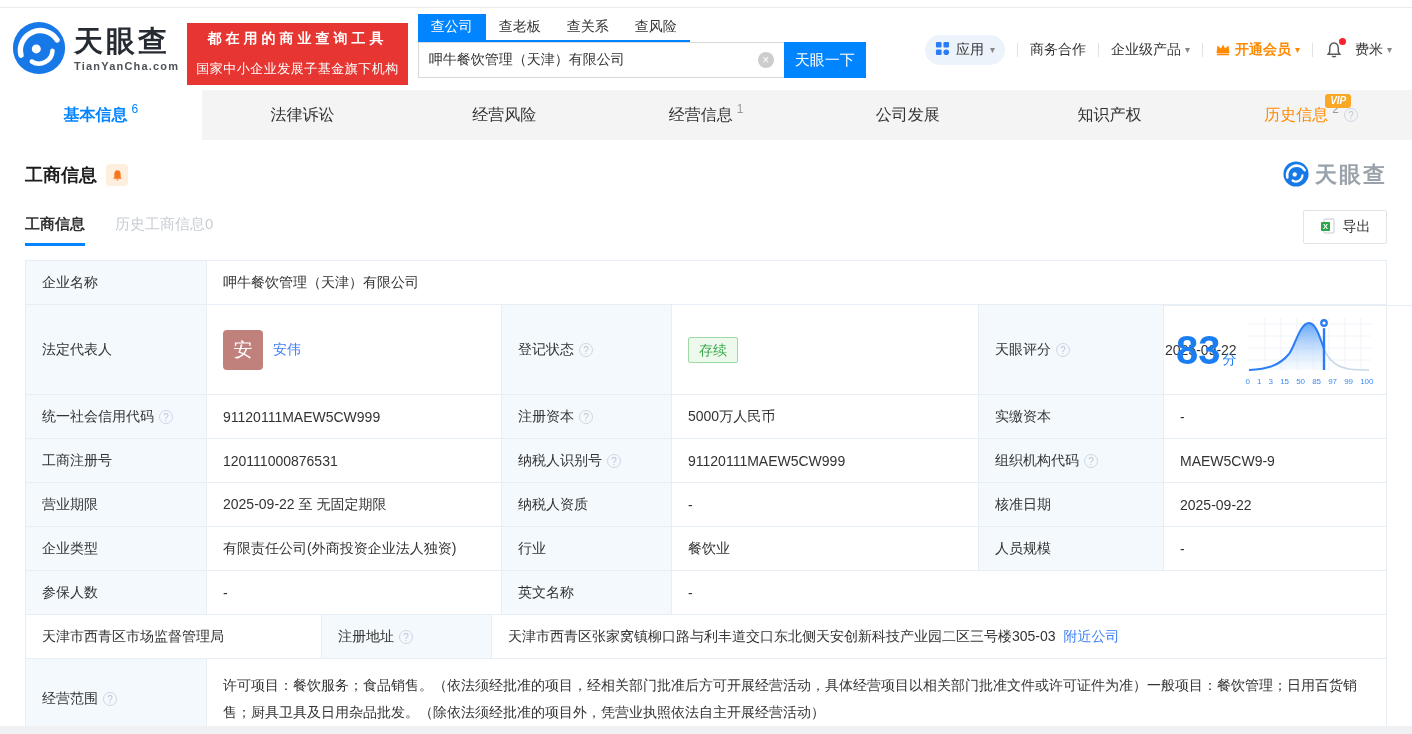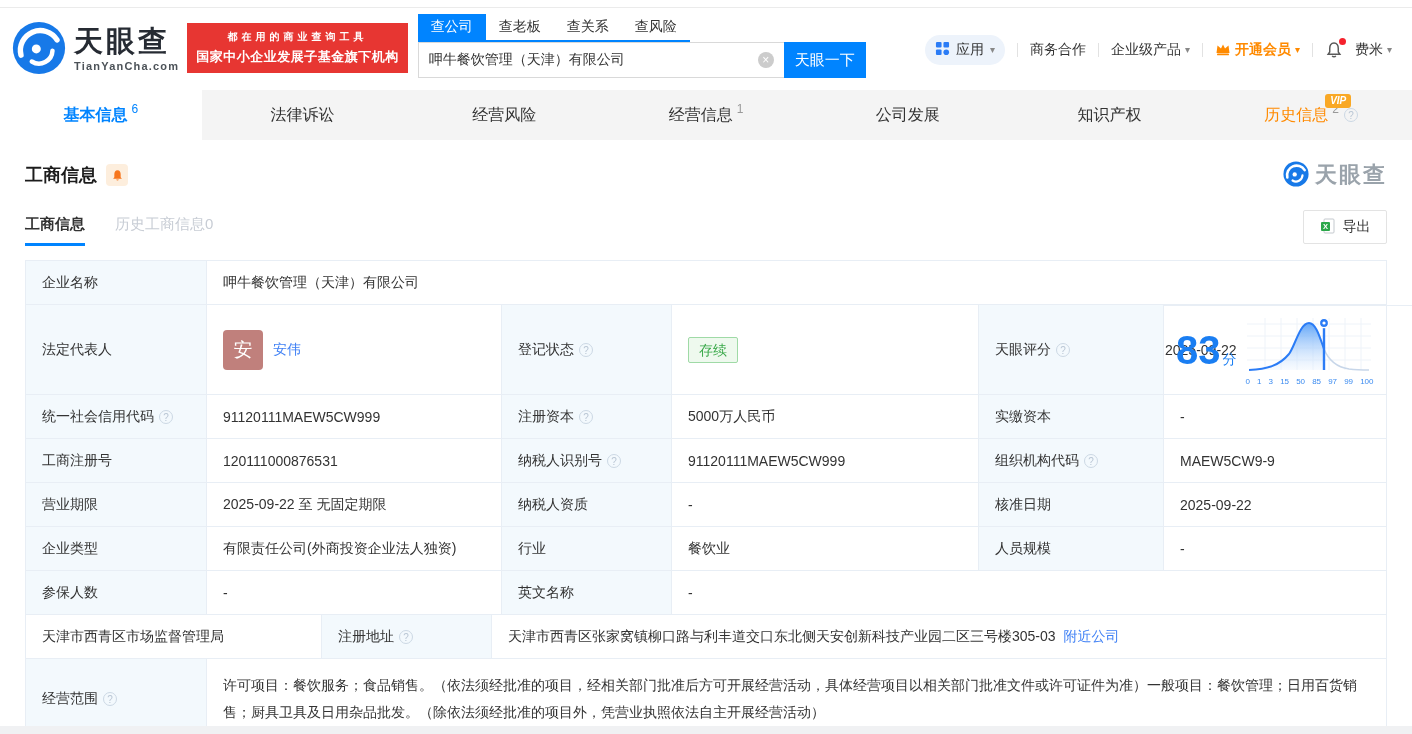--- a/index.html
+++ b/index.html
@@ -10,22 +10,22 @@
   }
   
   .top-line { height:8px; border-bottom:1px solid #ebebeb; background:#fff; }
 
   
   .site-header { height:82px; display:flex; align-items:flex-start; padding:0 20px 0 12px; background:#fff; }
   .logo { display:flex; align-items:center; gap:8px; margin-top:13px; cursor:pointer; }
   .logo-cn { font-size:29px; font-weight:bold; color:#262b33; letter-spacing:3px; line-height:1; }
   .logo-en { font-size:11px; font-weight:bold; color:#4c5258; letter-spacing:1.2px; margin-top:4px;text-align:right; }
   .promo { margin-left:8px; margin-top:15px; background:#e73632; color:#fff; padding:7px 9px; text-align:center; }
-  .promo .l1 { font-size:10px; font-weight:bold; letter-spacing:4px; }
-  .promo .l2 { font-size:13px; font-weight:bold; letter-spacing:.5px; margin-top:4px; }
+  .promo .l1 { font-size:14px; font-weight:bold; letter-spacing:4px; }
+  .promo .l2 { font-size:13px; font-weight:normal; letter-spacing:.5px; margin-top:12px; }
 
   .search-block { margin-left:10px; margin-top:6px; width:448px; }
   .search-tabs { display:flex; border-bottom:2px solid #0084ff; width:fit-content; }
   .search-tab { font-size:14px; color:#333; padding:4px 13px; cursor:pointer; white-space:nowrap; }
   .search-tab.active { background:#0084ff; color:#fff; }
   .search-row { display:flex; }
   .search-input-wrap { position:relative; width:366px; }
   .search-input { width:100%; height:36px; border:1px solid #d9d9d9; border-right:none; outline:none;
     padding:0 34px 0 10px; font-size:14px; color:#333; font-family:inherit; }
   .clear-icon { position:absolute; right:10px; top:10px; width:16px; height:16px; border-radius:50%;

